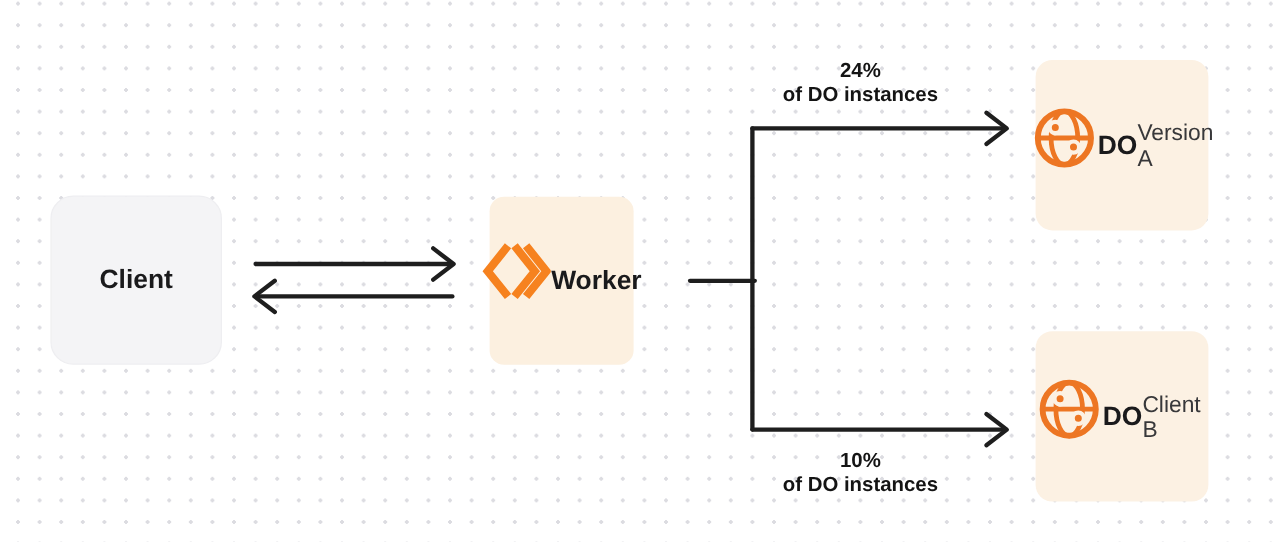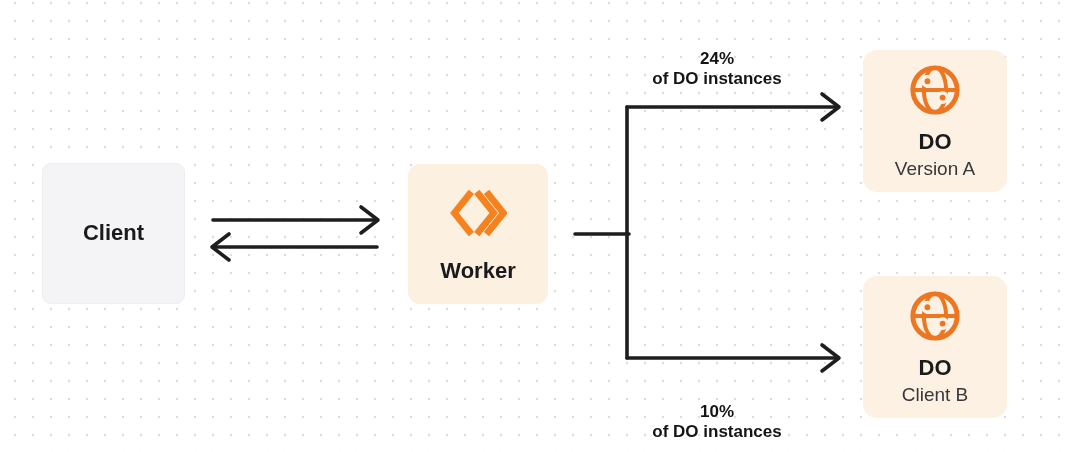--- a/index.html
+++ b/index.html
@@ -14,33 +14,32 @@
     height: 452px;
     background-color: #ffffff;
     background-image: radial-gradient(circle, #dcdce1 1.4px, transparent 1.6px);
     background-size: 18px 18px;
     background-position: 6px 12px;
     overflow: hidden;
   }
   .node {
     position: absolute;
     display: flex;
-    flex-direction: column;
     align-items: center;
     justify-content: center;
     box-sizing: border-box;
   }
   .node-client {
     left: 42px; top: 163px; width: 143px; height: 141px;
     background: #f4f4f6;
     border: 1px solid #eeeef1;
-    border-radius: 9px;
+    border-radius: 19px;
   }
   .node-worker {
-    left: 408px; top: 164px; width: 140px; height: 140px;
+    left: 408px; top: 164px; width: 120px; height: 140px;
     background: #fcf0e0;
     border-radius: 12px;
   }
   .node-do-a {
     left: 863px; top: 50px; width: 144px; height: 142px;
     background: #fcf1e3;
     border-radius: 14px;
   }
   .node-do-b {
     left: 863px; top: 276px; width: 144px; height: 142px;
@@ -52,41 +51,40 @@
     font-weight: 700;
     color: #1a1a1c;
     line-height: 1.1;
   }
   .node-sub {
     font-size: 19px;
     font-weight: 400;
     color: #38383a;
     margin-top: 4px;
     line-height: 1.1;
-    text-align: right;
   }
   .worker-icon-wrap { margin-bottom: 17px; height: 58px; }
   .globe-icon-wrap { margin-bottom: 12px; height: 56px; }
   .connector-layer {
     position: absolute;
     left: 0; top: 0; width: 1072px; height: 452px;
     pointer-events: none;
   }
   .split-label {
     position: absolute;
     left: 617px;
     width: 200px;
     text-align: center;
     font-size: 17px;
     font-weight: 700;
     color: #141414;
     line-height: 20px;
   }
   .split-label-top { top: 49px; }
-  .split-label-bottom { top: 374px; margin-top: 28px; }
+  .split-label-bottom { top: 374px; }
   .split-label span { display: block; }
 </style>
 </head>
 <body>
 
 <div class="canvas">
 
   <svg class="connector-layer" viewBox="0 0 1072 452" xmlns="http://www.w3.org/2000/svg">
     <g stroke="#1E1E1E" stroke-width="3.6" fill="none" stroke-linecap="round" stroke-linejoin="round">
 

